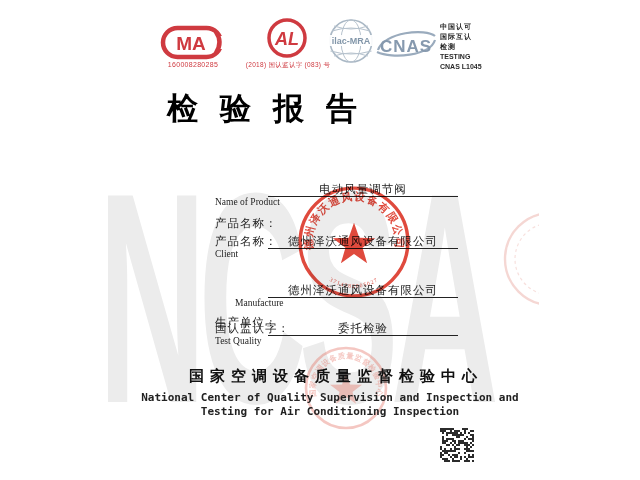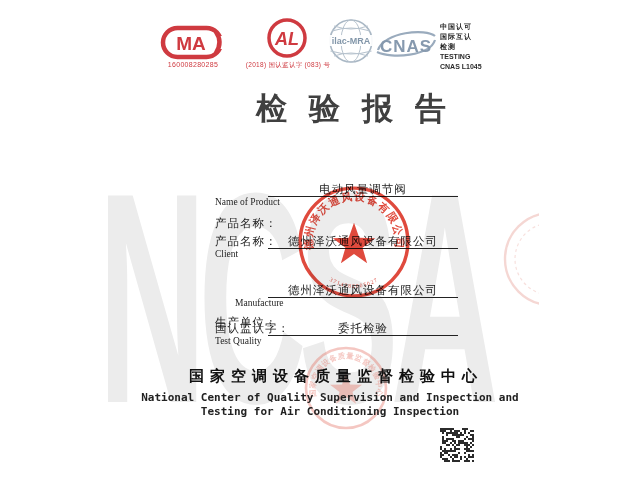--- a/index.html
+++ b/index.html
@@ -14,22 +14,22 @@
 
   
   .logo{z-index:2;}
   .logo-caption{z-index:2;font-family:"Liberation Sans",sans-serif;font-size:7px;
     color:#cf3a40;text-align:center;white-space:nowrap;letter-spacing:.3px;}
   .accred{z-index:2;font-family:"Liberation Sans",sans-serif;font-weight:700;
     font-size:7px;line-height:10px;color:#2a2a2a;}
   .accred .cjk{letter-spacing:1px;}
 
   
-  .title-cn{left:145px;top:88px;width:390px;z-index:2;text-align:center;
-    font-size:31px;font-weight:700;letter-spacing:22px;padding-left:22px;color:#404040;}
+  .title-cn{left:145px;top:88px;width:390px;z-index:2;
+    font-size:31px;font-weight:700;letter-spacing:22px;padding-left:22px;color:#000000;}
   .title-en{left:145px;top:127px;width:390px;z-index:2;text-align:center;
     font-size:22px;letter-spacing:3px;color:#1a1a1a;}
   .report-no{left:145px;top:151px;width:390px;z-index:2;text-align:center;
     font-size:9px;letter-spacing:.6px;color:#3a3a3a;}
 
   
   .flabel-cn{left:215px;z-index:2;font-size:11.5px;letter-spacing:1px;color:#1d1d1d;}
   .flabel-en{left:215px;z-index:2;font-size:9.5px;color:#1d1d1d;}
   .fline{left:268px;width:190px;height:0;border-top:1.2px solid #222;z-index:2;}
   .fvalue{left:268px;width:190px;z-index:2;text-align:center;font-size:11.5px;

